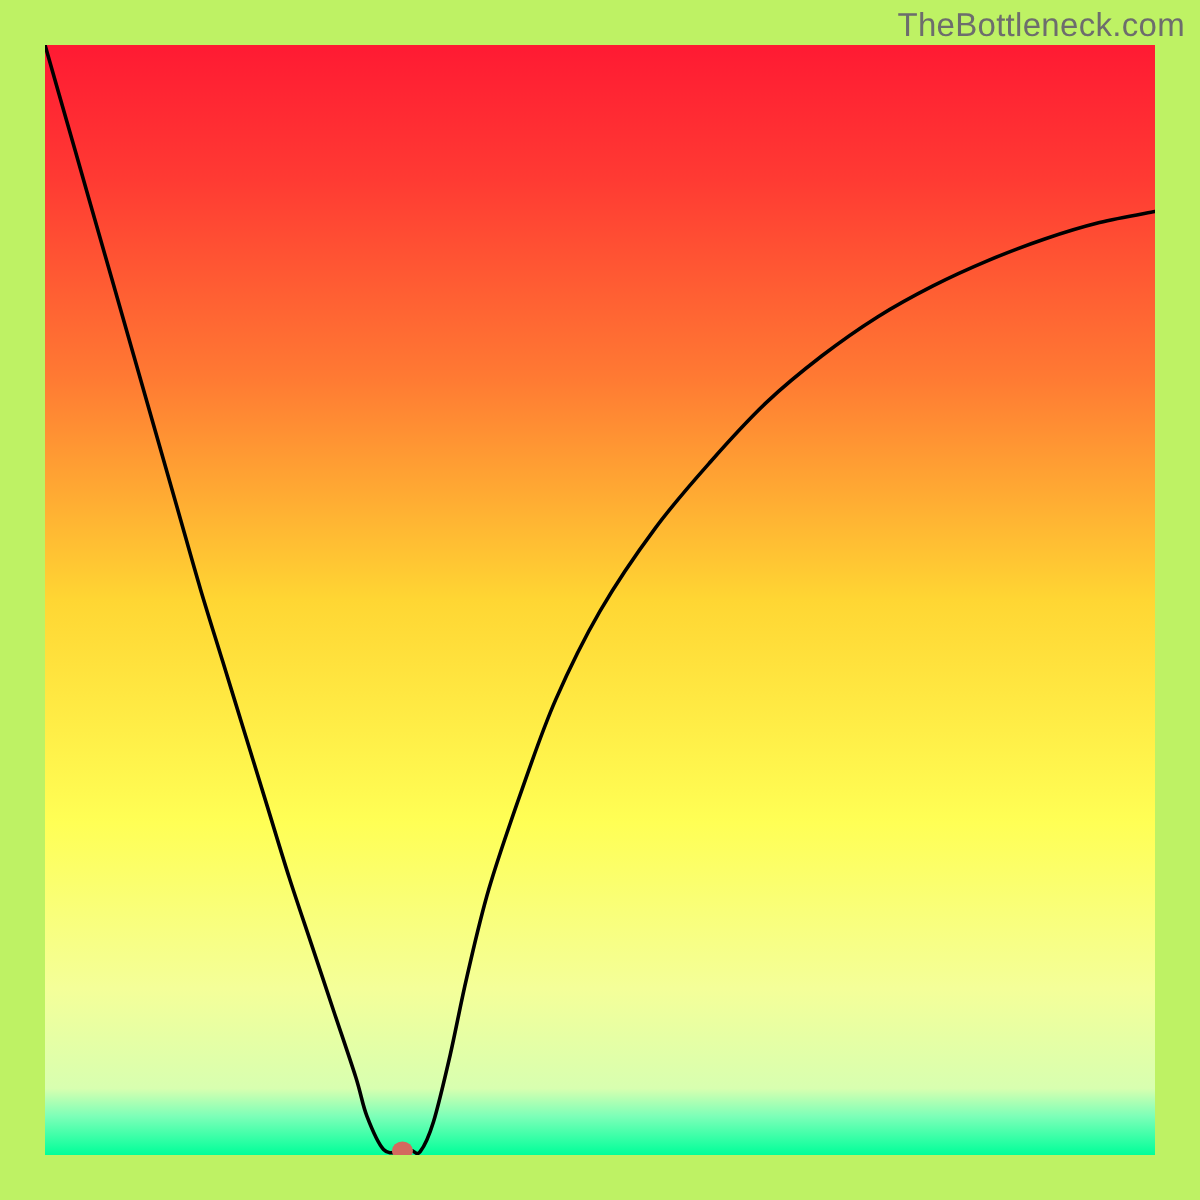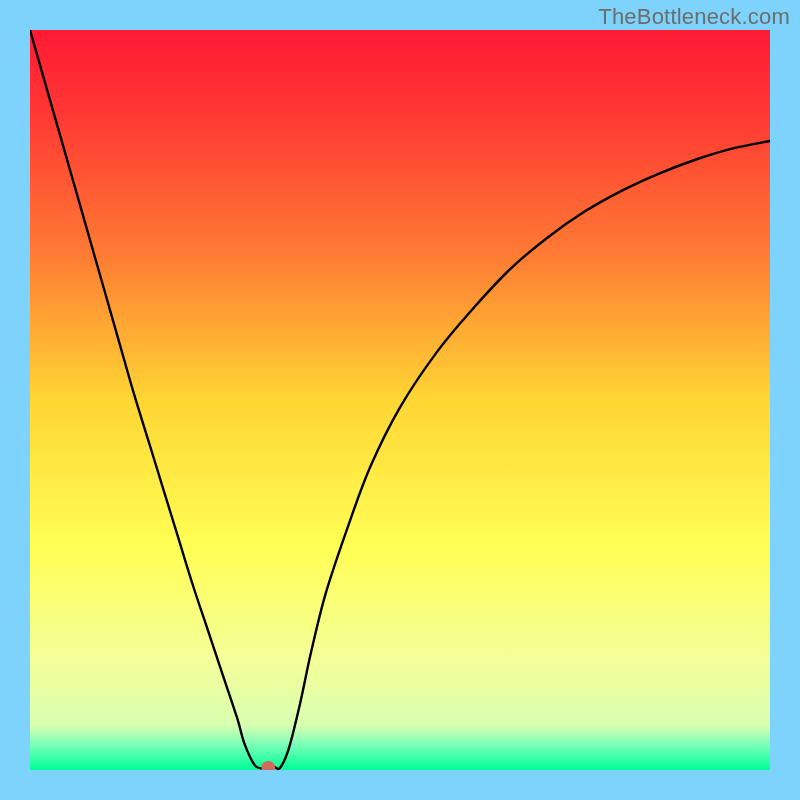--- a/index.html
+++ b/index.html
@@ -8,21 +8,21 @@
     width: 800px;
     height: 800px;
     background: #000;
     font-family: Arial, Helvetica, sans-serif;
     overflow: hidden;
   }
   .frame {
     position: absolute;
     left: 0; top: 0;
     width: 800px; height: 800px;
-    background: #7dd3fc;
+    background: #bef264;
   }
   .plot {
     position: absolute;
     left: 30px;
     top: 30px;
     width: 740px;
     height: 740px;
   }
   .watermark {
     position: absolute;

